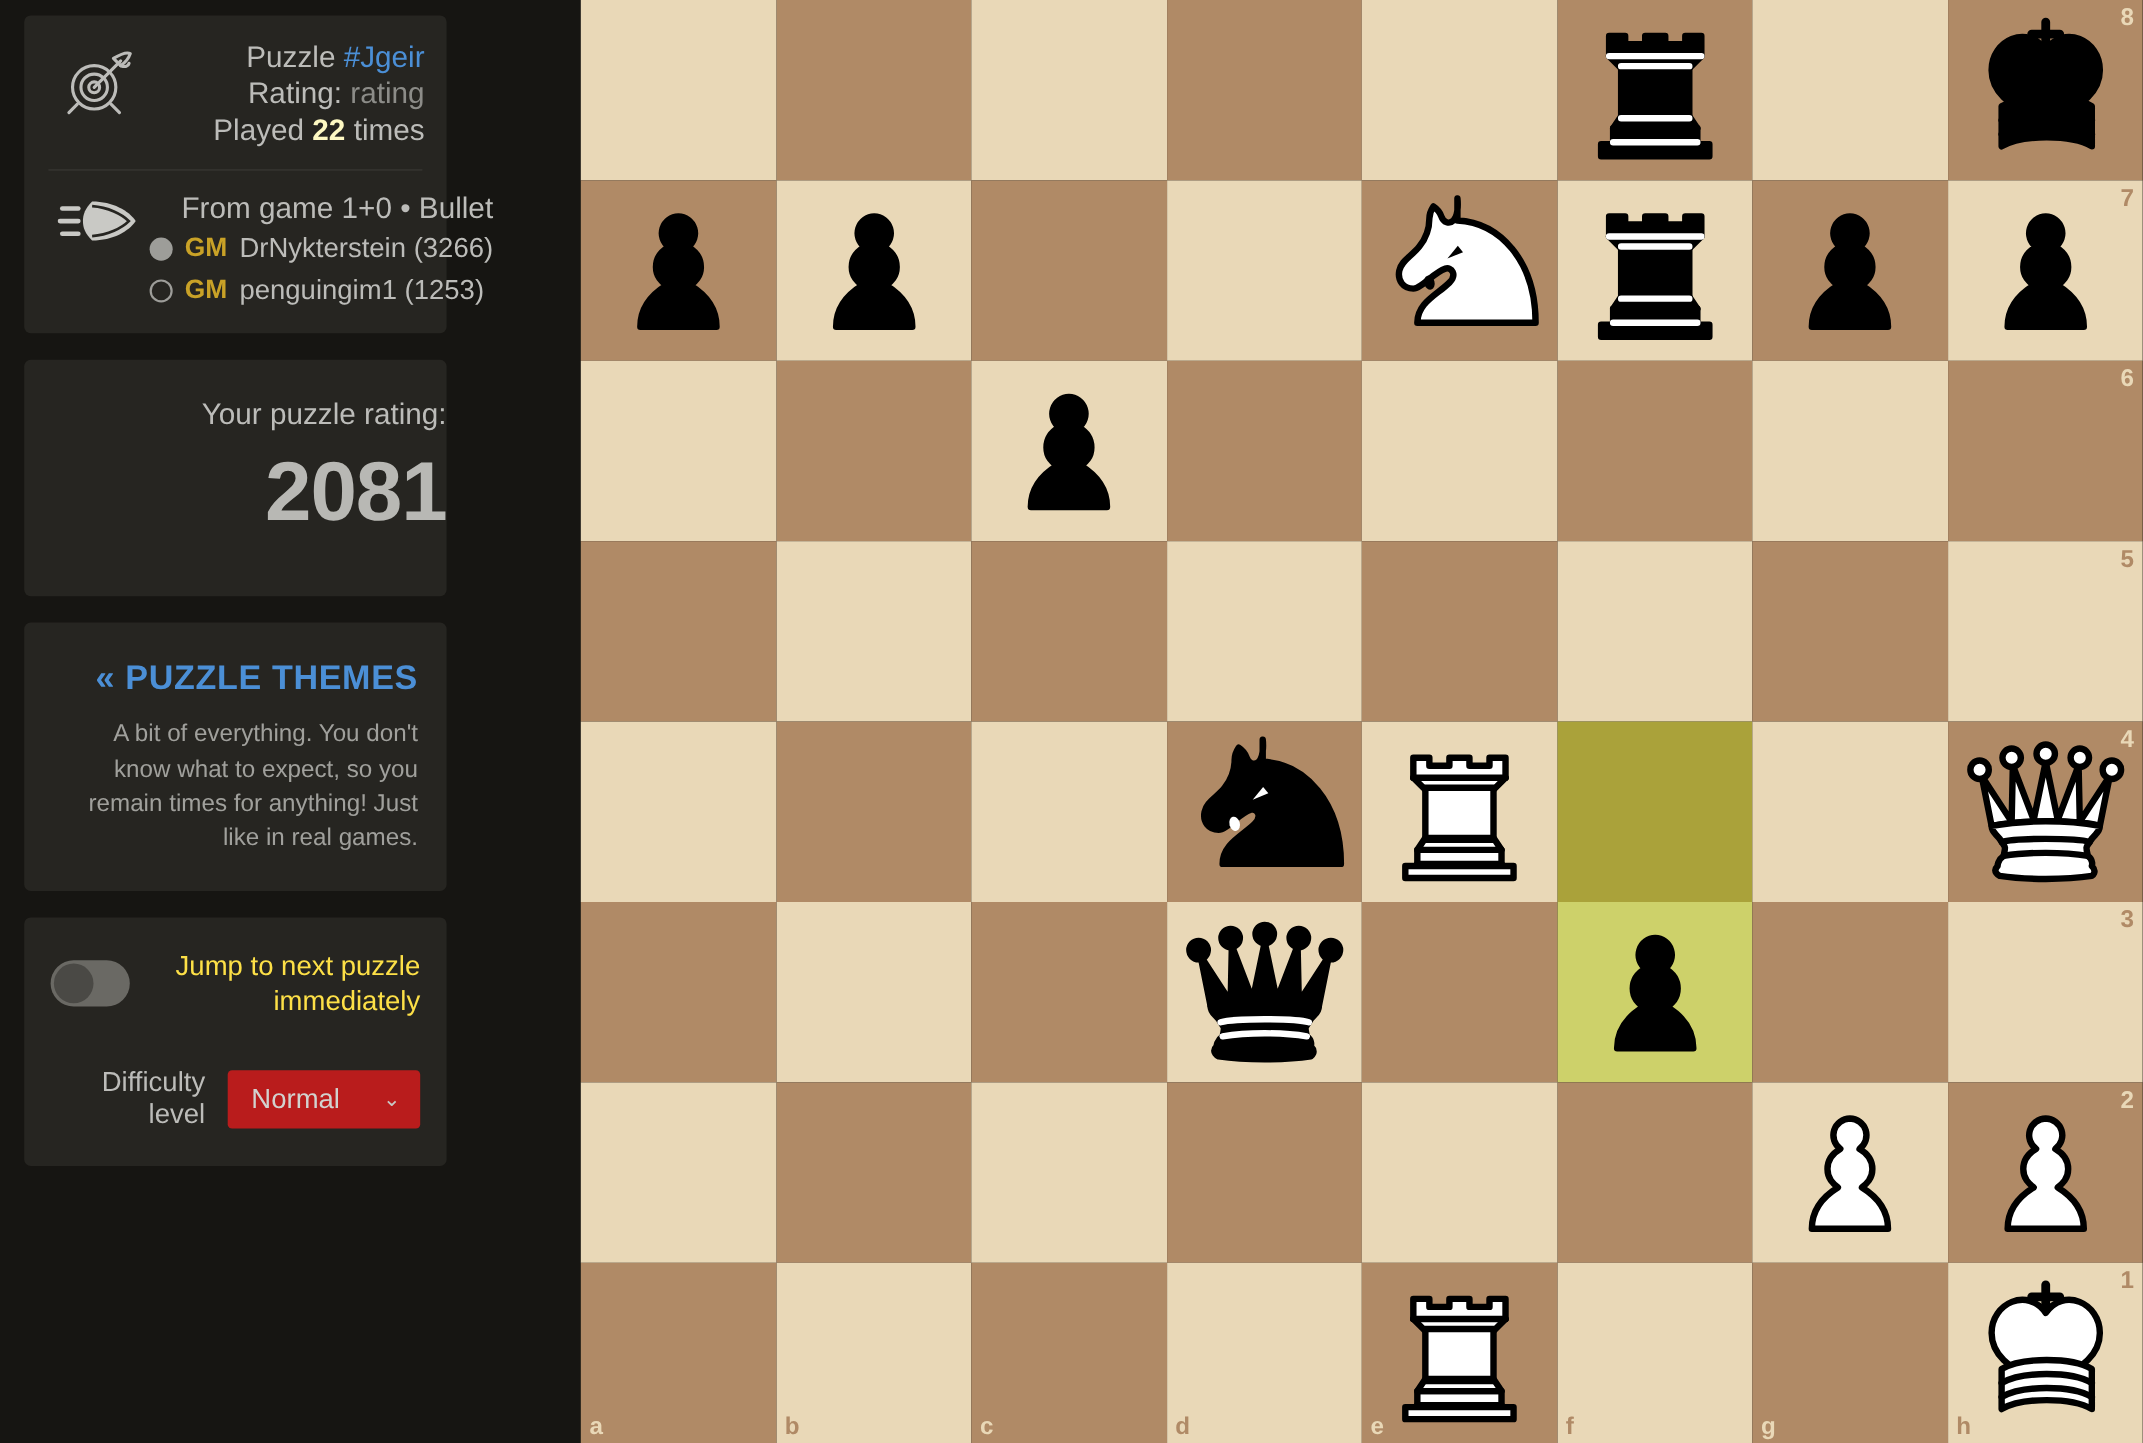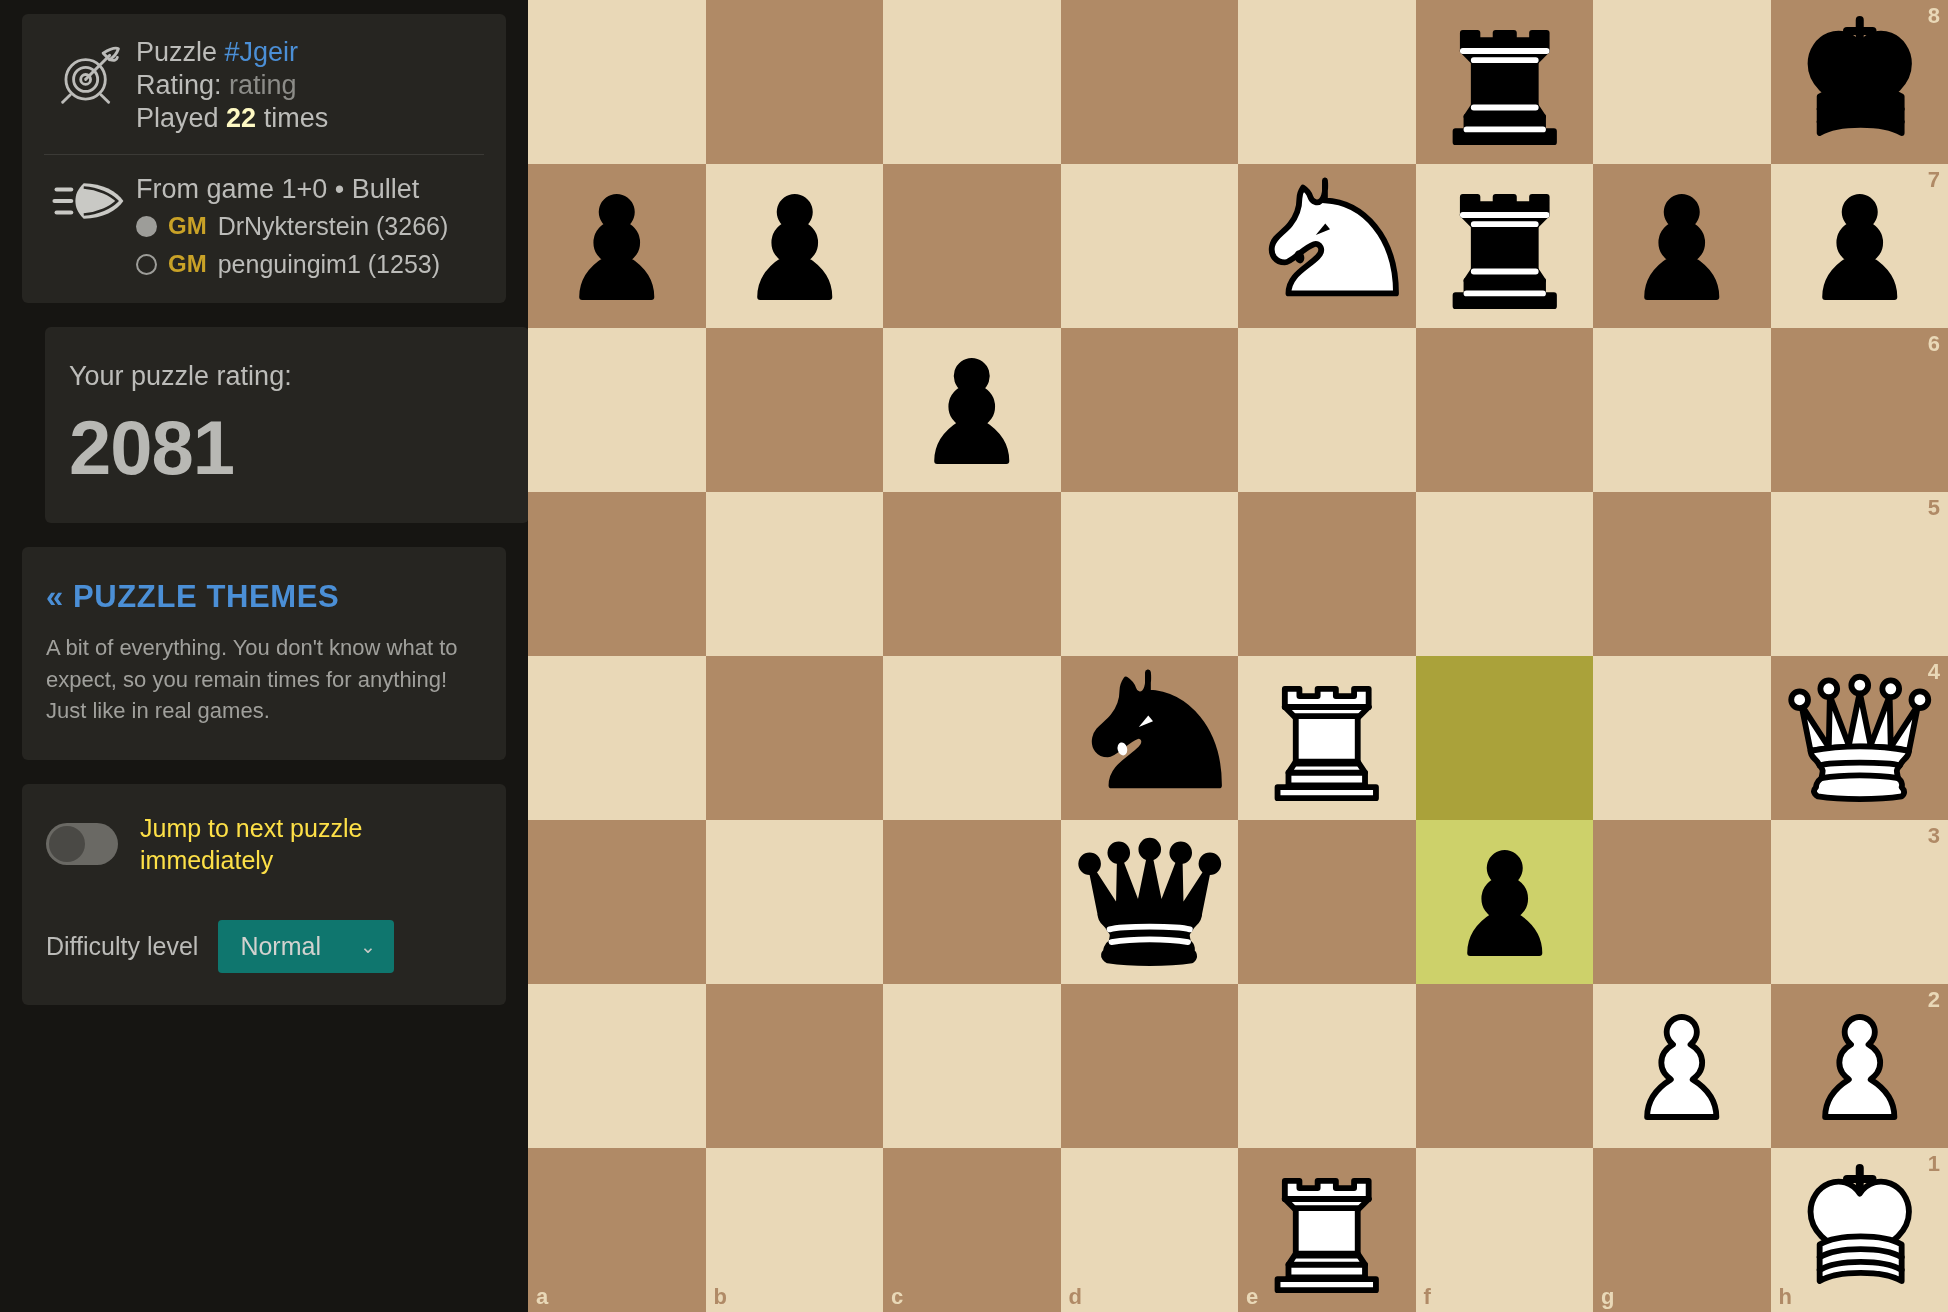--- a/index.html
+++ b/index.html
@@ -14,42 +14,43 @@
   
   .sidebar {
     width: 528px; height: 1312px;
     background: #161512;
     padding: 14px 18px 0 22px;
     display: flex; flex-direction: column; gap: 24px;
   }
   .card {
     background: #262521;
     border-radius: 6px;
-    width: 484px;
+    width: 384px;
+    text-align: right;
   }
 
   
   .puzzle-card { padding: 0; }
   .pc-row { display: flex; align-items: flex-start; padding: 22px 20px 18px 22px; }
   .pc-icon { width: 92px; flex: 0 0 92px; display:flex; align-items:center; justify-content:center; padding-top: 4px; }
   .pc-body { flex: 1; }
   .pc-line { font-size: 27px; color: #bcbcb9; line-height: 1.23; white-space: nowrap; }
   .link-blue { color: #4b8fd6; }
   .dim { color: #8c8c88; }
   .bold-w { font-weight: bold; color: #fef9c3; }
   .divider { height: 1px; background: #3b3a36; margin: 0 22px; }
   .pc-row2 { display: flex; align-items: flex-start; padding: 18px 20px 22px 22px; }
   .player-line { display: flex; align-items: center; gap: 11px; font-size: 25px; color: #bcbcb9; line-height: 1.35; margin-top: 4px; white-space: nowrap;}
   .side-dot { width: 21px; height: 21px; border-radius: 50%; flex: 0 0 21px; }
   .side-dot.white { background: #9d9d99; }
   .side-dot.black { background: transparent; border: 2px solid #9d9d99; }
   .gm-badge { color: #c9a227; font-weight: bold; font-size: 24px; }
 
   
-  .rating-card { padding: 34px 0 32px 24px; margin-left: 23px; }
+  .rating-card { padding: 34px 0 51px 24px; }
   .rating-label { font-size: 27px; color: #bcbcb9; }
   .rating-value { font-size: 76px; font-weight: bold; color: #b8b8b4; margin-top: 12px; letter-spacing: -1px; }
 
   
   .themes-card { padding: 32px 26px 34px 24px; }
   .themes-title { font-size: 31px; color: #4b8fd6; letter-spacing: 0.6px; font-weight: bold; }
   .themes-desc { font-size: 22px; color: #a0a09c; line-height: 1.42; margin-top: 17px; }
 
   
   .settings-card { padding: 28px 24px 32px 24px; }
@@ -60,21 +61,21 @@
   }
   .toggle .knob {
     position: absolute; top: 3px; left: 3px;
     width: 36px; height: 36px; border-radius: 50%;
     background: #4a4945;
   }
   .setting-label { font-size: 25px; color: #fde047; line-height: 1.28; }
   .difficulty-row { display: flex; align-items: center; gap: 20px; margin-top: 44px; }
   .difficulty-label { font-size: 25px; color: #bcbcb9; }
   .select-box {
-    background: #0f766e; border-radius: 4px;
+    background: #b91c1c; border-radius: 4px;
     padding: 12px 18px 12px 22px;
     display: flex; align-items: center; gap: 39px;
     font-size: 25px; color: #d2d2cf;
   }
   .chev { font-size: 19px; color: #c8c8c5; }
 
   
   .board-wrap { width: 1420px; height: 1312px; position: relative; }
   .board {
     position: absolute; left: 0; top: 0;

